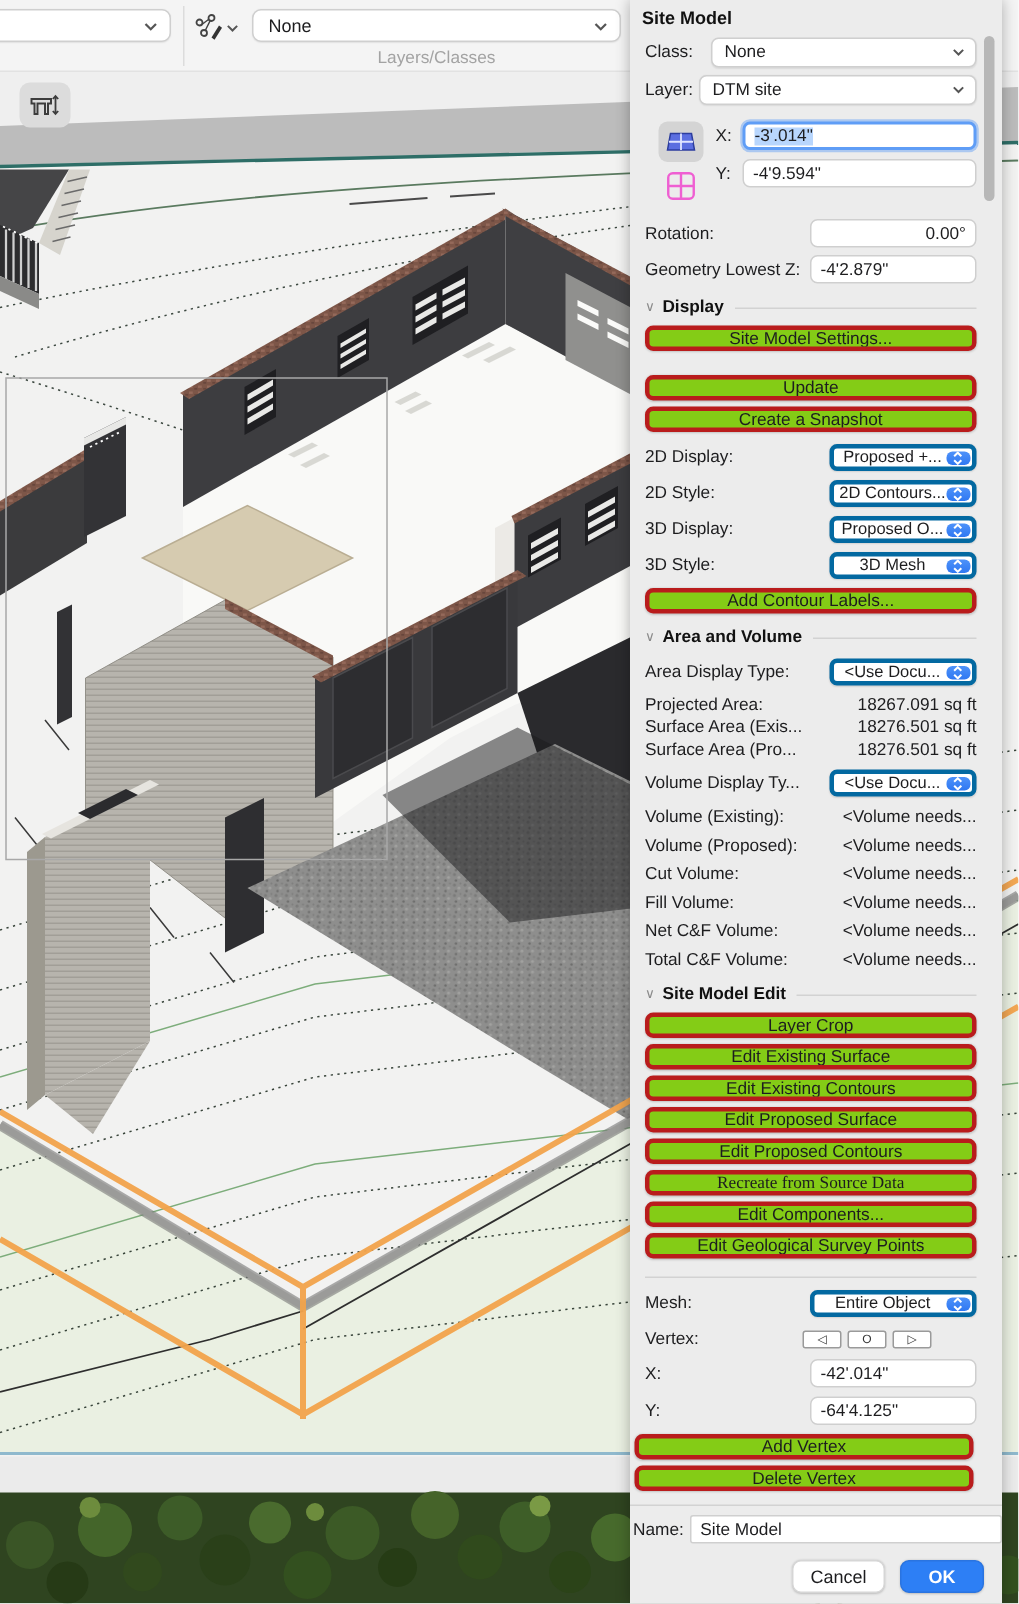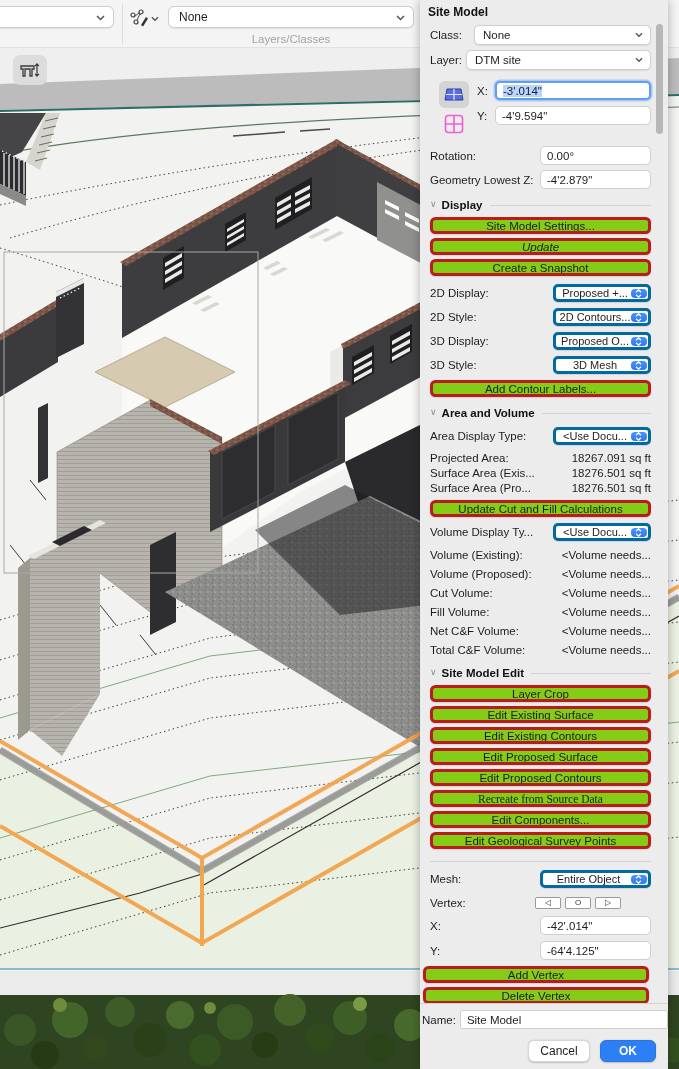--- a/index.html
+++ b/index.html
@@ -393,38 +393,38 @@
             <span class="lbl" style="width:18px;">Y:</span>
             <div class="field" style="flex:1;">
               <span>-4'9.594"</span>
             </div>
           </div>
         </div>
       </div>
 
       <div class="row" style="margin-top:12px;">
         <span class="lbl">Rotation:</span>
-        <div class="field" style="margin-left:auto;width:111px;">
+        <div class="field" style="margin-left:auto;width:111px;justify-content:flex-end;">
           <span>0.00°</span>
         </div>
       </div>
       <div class="row" style="margin-top:5px;">
         <span class="lbl">Geometry Lowest Z:</span>
         <div class="field" style="margin-left:auto;width:111px;">
           <span>-4'2.879"</span>
         </div>
       </div>
 
       <div class="sec" style="margin-top:8px;">
         <span class="chv">∨</span>
         <span class="sec-title">Display</span>
           <span class="ln"></span>
       </div>
       <div class="btn" style="margin-top:4px;">Site Model Settings...</div>
-      <div class="btn" style="margin-top:4px;font-style:italic;">Update</div>
+      <div class="btn" style="margin-top:16px;">Update</div>
       <div class="btn" style="margin-top:4px;">Create a Snapshot</div>
 
       <div class="row" style="margin-top:8px;">
         <span class="lbl">2D Display:</span>
         <div class="pop" style="margin-left:auto;width:98px;">
           <span>Proposed +...</span>
           <span class="cap">
             <svg width="7" height="4" viewBox="0 0 8 5">
                 <path d="M1 4 L4 1 L7 4" stroke="#fff" stroke-width="1.6" fill="none"></path>
               </svg>
@@ -502,21 +502,20 @@
         <span class="val" style="margin-left:auto;">18267.091 sq ft</span>
       </div>
       <div class="row" style="margin-top:1px;height:14px;">
         <span class="lbl">Surface Area (Exis...</span>
         <span class="val" style="margin-left:auto;">18276.501 sq ft</span>
       </div>
       <div class="row" style="margin-top:1px;height:14px;">
         <span class="lbl">Surface Area (Pro...</span>
         <span class="val" style="margin-left:auto;">18276.501 sq ft</span>
       </div>
-      <div class="btn" style="margin-top:5px;">Update Cut and Fill Calculations</div>
 
       <div class="row" style="margin-top:6px;">
         <span class="lbl">Volume Display Ty...</span>
         <div class="pop" style="margin-left:auto;width:98px;">
           <span>&lt;Use Docu...</span>
           <span class="cap">
             <svg width="7" height="4" viewBox="0 0 8 5">
                 <path d="M1 4 L4 1 L7 4" stroke="#fff" stroke-width="1.6" fill="none"></path>
               </svg>
             <svg width="7" height="4" viewBox="0 0 8 5">

